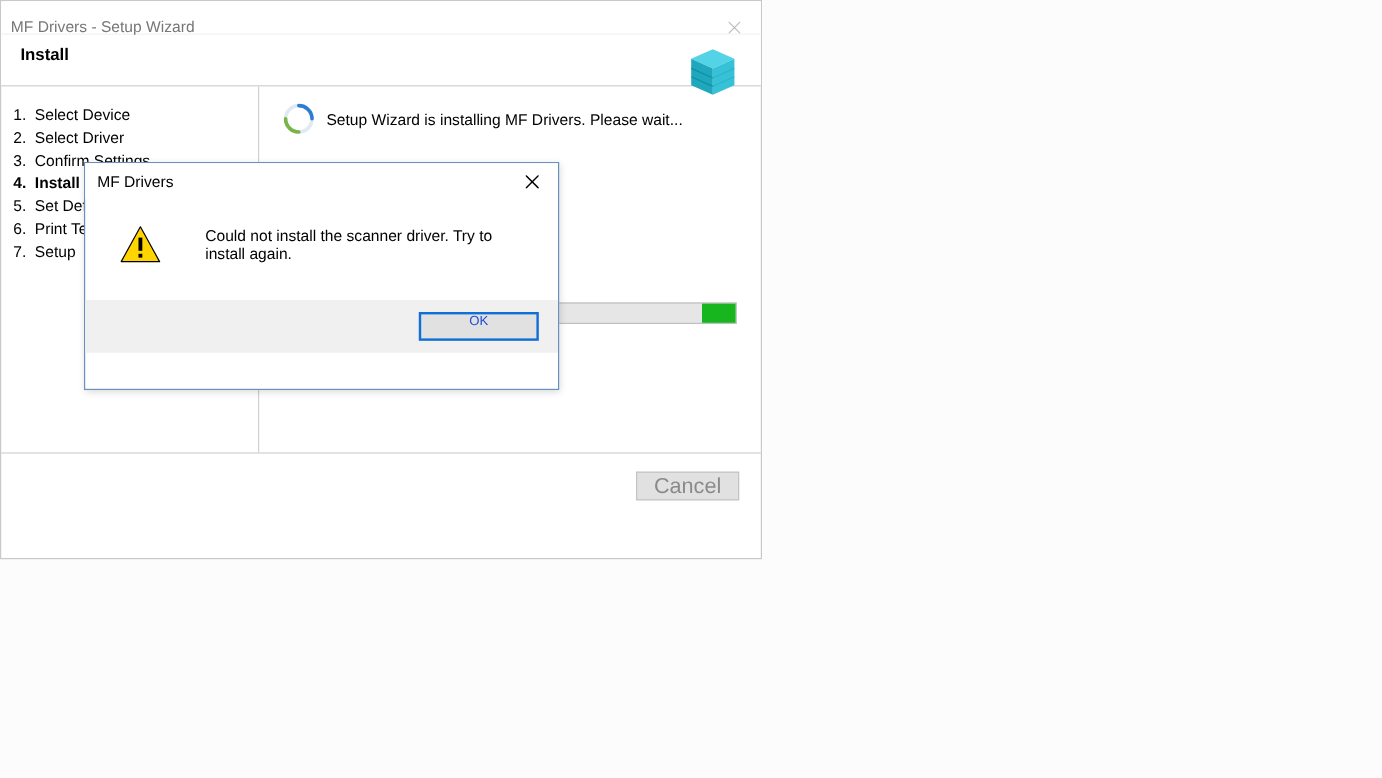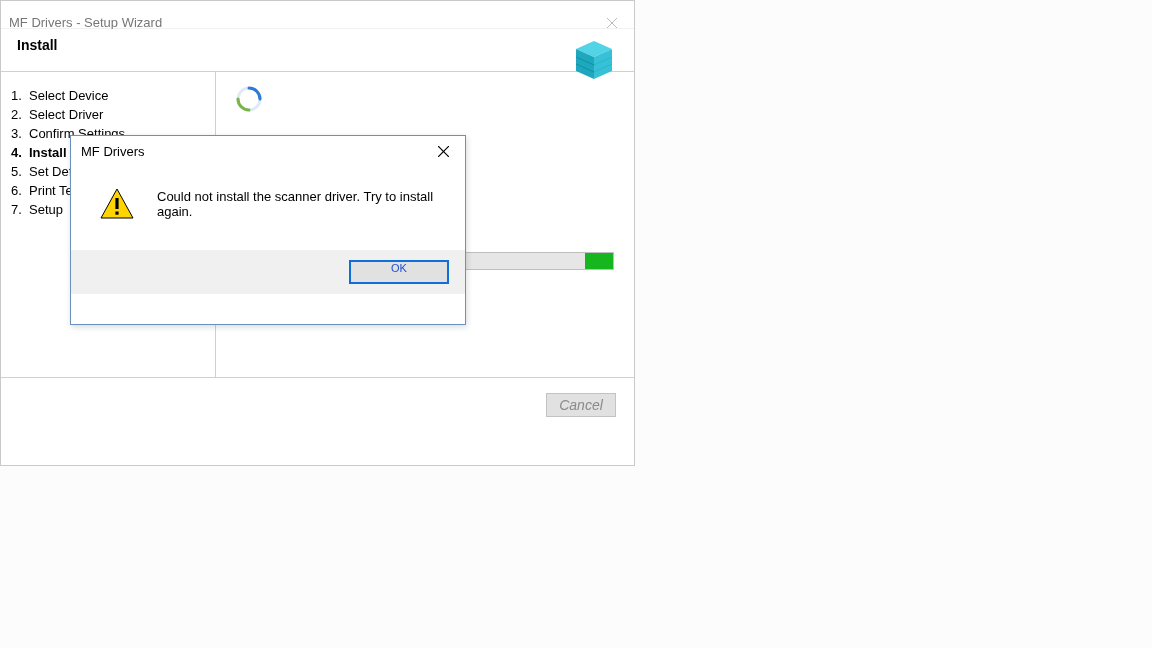--- a/index.html
+++ b/index.html
@@ -85,26 +85,26 @@
   }
 
   .wizard-footer {
     height: 54px;
     display: flex;
     align-items: center;
     justify-content: flex-end;
     padding-right: 18px;
   }
   .wizard-cancel {
-    width: 70px; height: 24px;
+    width: 86px; height: 24px;
     background: #e1e1e1;
     border: 1px solid #c3c3c3;
     color: #8a8a8a;
-    font-size: 14px;
-    display: flex; align-items: center; justify-content: center; font-style: italic;
+    font-size: 18px;
+    display: flex; align-items: center; justify-content: center;
   }
 
   
   .modal {
     position: absolute;
     left: 70px; top: 135px;
     width: 396px; height: 190px;
     background: #fff;
     border: 1px solid #6a90c0;
     box-shadow: 1px 2px 6px rgba(0,0,0,0.15);
@@ -117,21 +117,21 @@
   }
   .modal-title { font-size: 13px; color: #000; }
   .modal-close {
     width: 44px; height: 30px;
     display: flex; align-items: center; justify-content: center;
     font-size: 15px; color: #000;
     cursor: pointer;
   }
   .modal-body {
     display: flex; align-items: center;
-    gap: 22px;
+    gap: 36px;
     padding: 20px 24px 28px 28px;
     font-size: 13px; color: #000;
   }
   .warn-icon { width: 36px; height: 36px; flex: 0 0 36px; }
   .modal-footer {
     height: 44px;
     background: #f0f0f0;
     display: flex; align-items: center; justify-content: flex-end;
     padding-right: 16px;
   }
@@ -187,20 +187,21 @@
         </ol>
     </nav>
 
     <div class="progress-pane">
       <div class="progress-row">
         <svg class="spinner-icon" viewBox="0 0 26 26">
           <circle cx="13" cy="13" r="11" fill="none" stroke="#dfeaf5" stroke-width="3"></circle>
           <path d="M13 2 A11 11 0 0 1 24 13" fill="none" stroke="#2c7cd4" stroke-width="3" stroke-linecap="round"></path>
           <path d="M2 13 A11 11 0 0 0 13 24" fill="none" stroke="#76b546" stroke-width="3" stroke-linecap="round"></path>
         </svg>
+        <span class="progress-text">Setup Wizard is installing MF Drivers. Please wait...</span>
       </div>
 
       <div class="progress-bar">
         <div class="progress-fill"></div>
       </div>
     </div>
   </div>
 
   <div class="wizard-footer">
     <div class="wizard-cancel">

